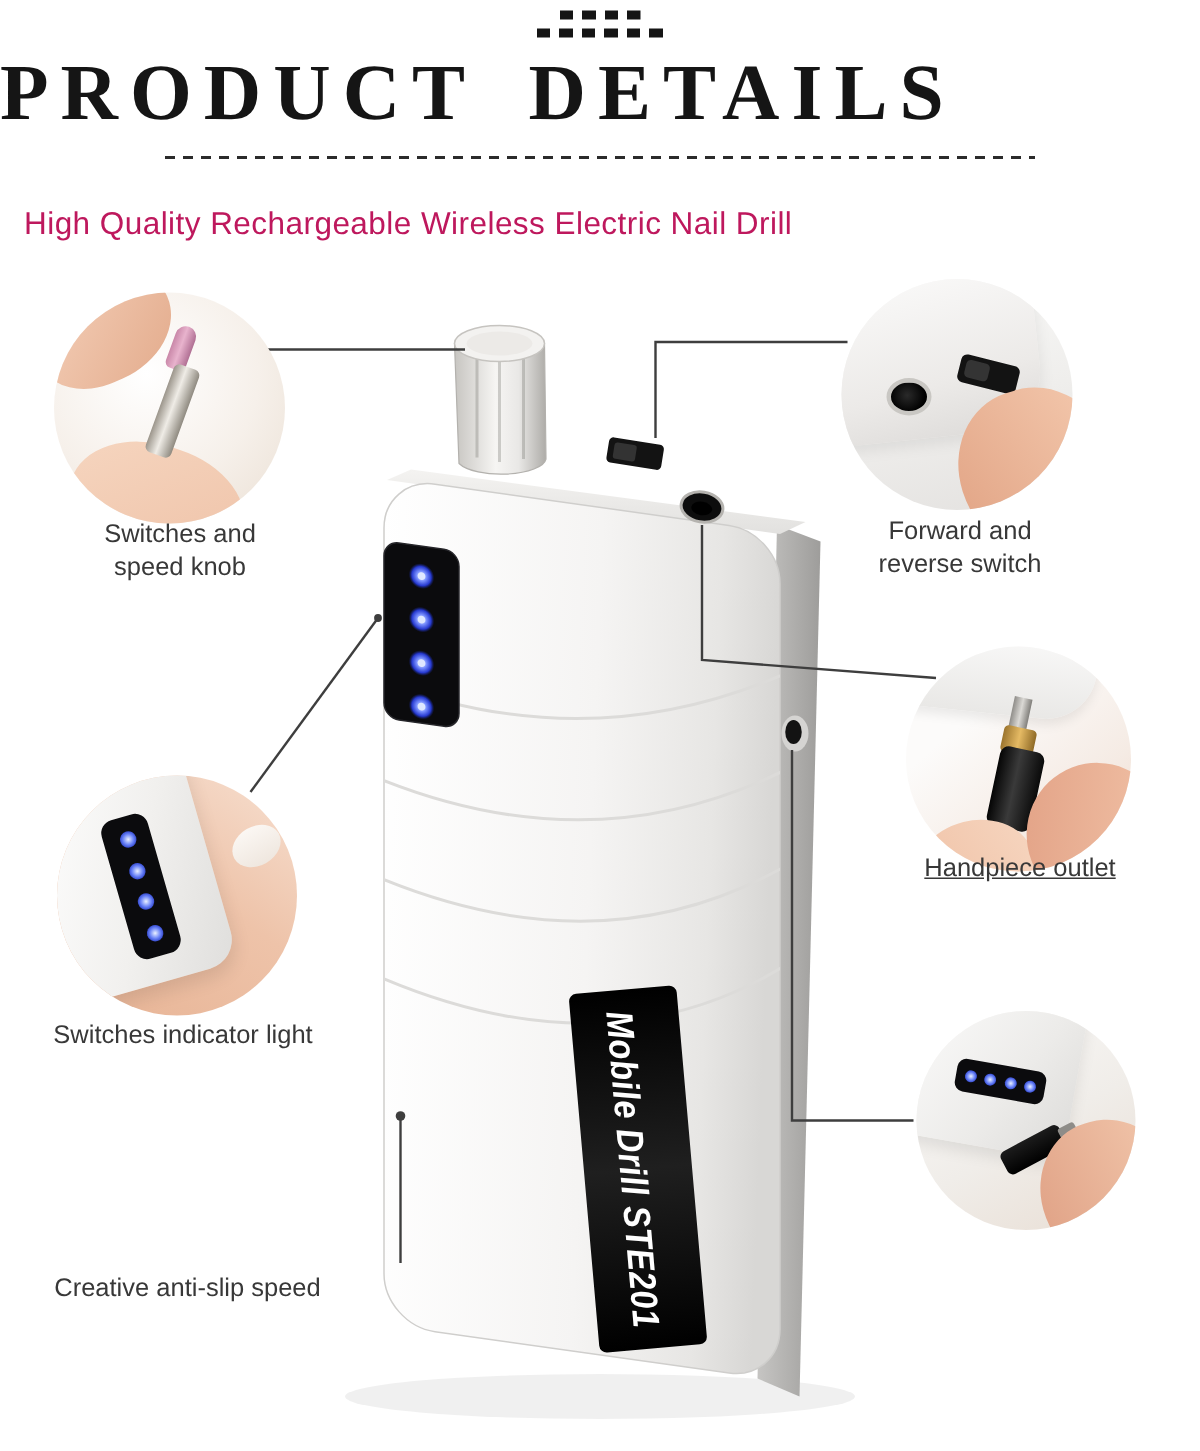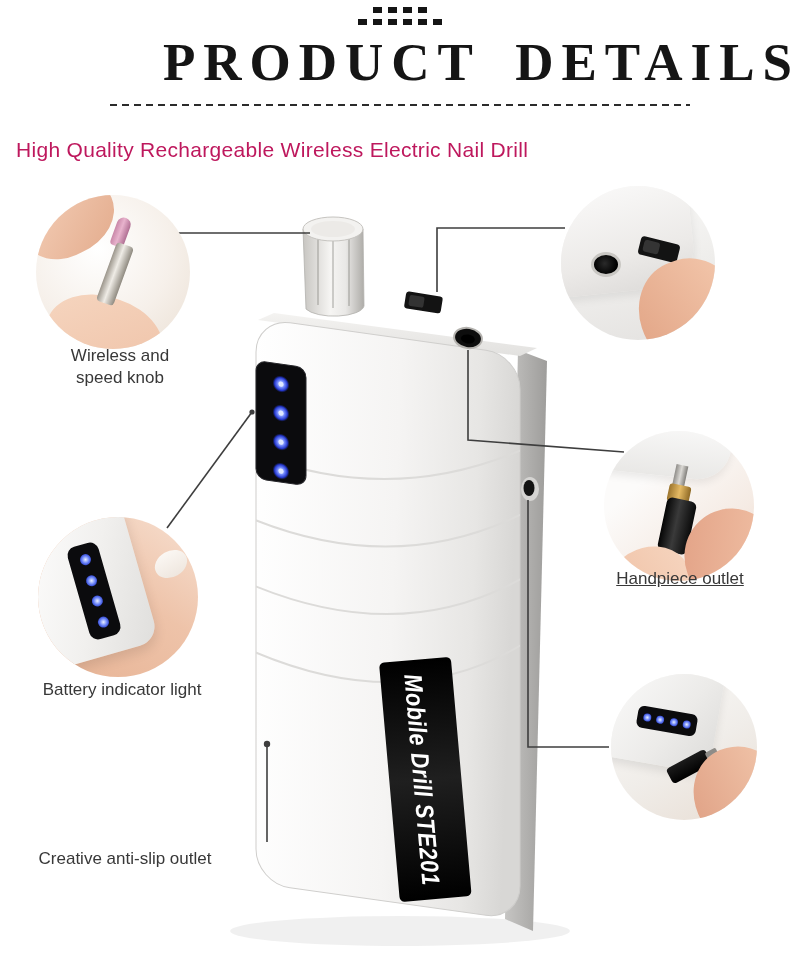--- a/index.html
+++ b/index.html
@@ -10,21 +10,21 @@
     font-family: "Liberation Sans", sans-serif;
   }
   
   .top-dashes { position: absolute; top: 7px; left: 0; right: 0; z-index: 3; }
   .dash-row { height: 6px; margin: 0 auto 6px;
     background: repeating-linear-gradient(90deg, #151515 0 9px, transparent 9px 15px); }
   .dash-row-1 { width: 54px; }
   .dash-row-2 { width: 84px; }
   .title {
     position: absolute; top: 32px; left: 0; width: 100%; margin: 0; z-index: 3;
-    text-align: right; font-family: "Liberation Serif", serif;
+    text-align: left; font-family: "Liberation Serif", serif;
     font-size: 53px; font-weight: 700; letter-spacing: 8px; word-spacing: 14px;
     color: #151515;
   }
   .title-underline {
     position: absolute; top: 104px; left: 110px; width: 580px; height: 2px; z-index: 3;
     background: repeating-linear-gradient(90deg, #2b2b2b 0 7px, transparent 7px 12px);
   }
   .subtitle {
     position: absolute; top: 122px; left: 0; width: 100%; margin: 16px; z-index: 3;
     text-align: left; font-size: 21px; color: #be185d; letter-spacing: 0.3px;
@@ -274,19 +274,21 @@
     <div class="art c5-panel">
       <i class="led"></i>
       <i class="led"></i>
       <i class="led"></i>
       <i class="led"></i>
     </div>
     <div class="art c5-plug"></div>
     <div class="art c5-finger"></div>
   </div>
 
-  <div class="callout-label" id="label-speed">Wireless and
+  <div class="callout-label" id="label-speed">Switches and
 speed knob</div>
-  <div class="callout-label" id="label-battery">Battery indicator light</div>
+  <div class="callout-label" id="label-forward">Forward and
+reverse switch</div>
+  <div class="callout-label" id="label-battery">Switches indicator light</div>
   <div class="callout-label" id="label-handpiece">Handpiece outlet</div>
-  <div class="callout-label" id="label-antislip">Creative anti-slip outlet</div>
+  <div class="callout-label" id="label-antislip">Creative anti-slip speed</div>
 
 </div>
 
 </body></html>

